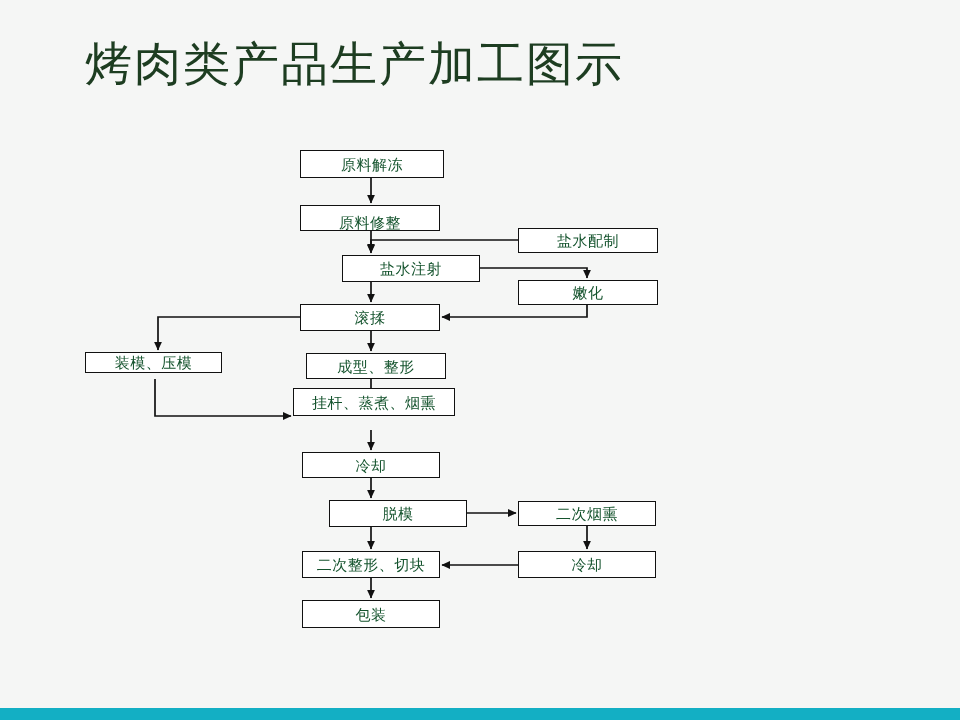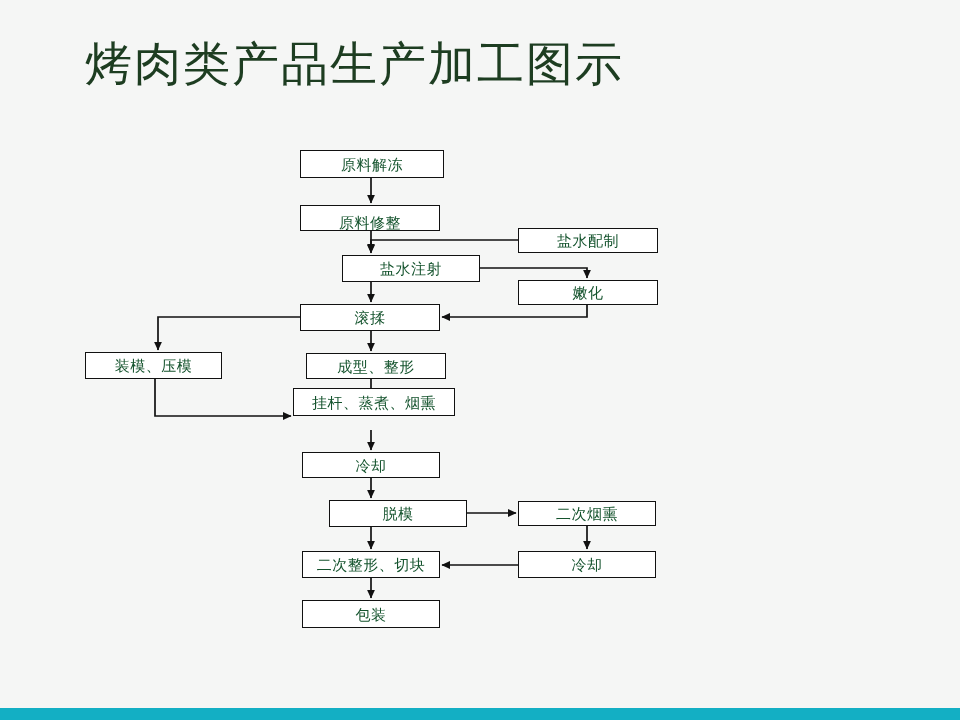--- a/index.html
+++ b/index.html
@@ -131,21 +131,21 @@
   </div>
 
   <div class="node" style="left:518px; top:280px; width:140px; height:25px;">
     <span>嫩化</span>
   </div>
 
   <div class="node" style="left:300px; top:304px; width:140px; height:27px;">
     <span>滚揉</span>
   </div>
 
-  <div class="node" style="left:85px; top:352px; width:137px; height:27px;">
+  <div class="node" style="left:85px; top:352px; width:137px; height:21px;">
     <span>装模、压模</span>
   </div>
 
   <div class="node" style="left:300px; top:353px; width:140px; height:26px;margin-left:6px;">
     <span>成型、整形</span>
   </div>
 
   <div class="node" style="left:293px; top:388px; width:162px; height:28px;">
     <span>挂杆、蒸煮、烟熏</span>
   </div>

